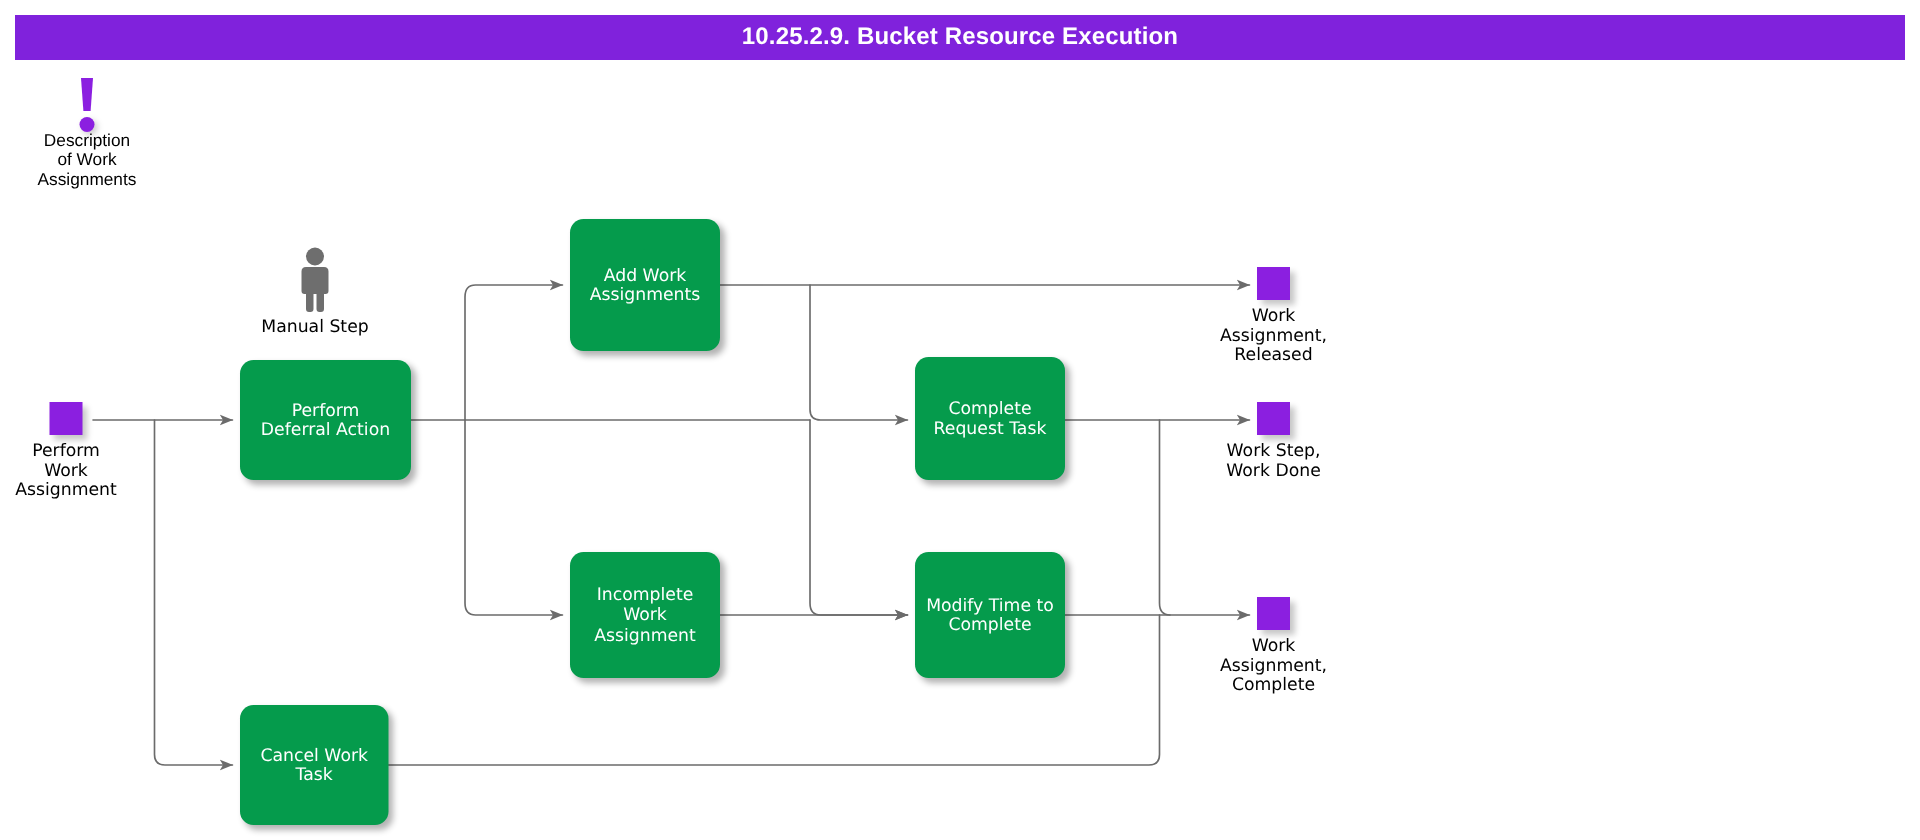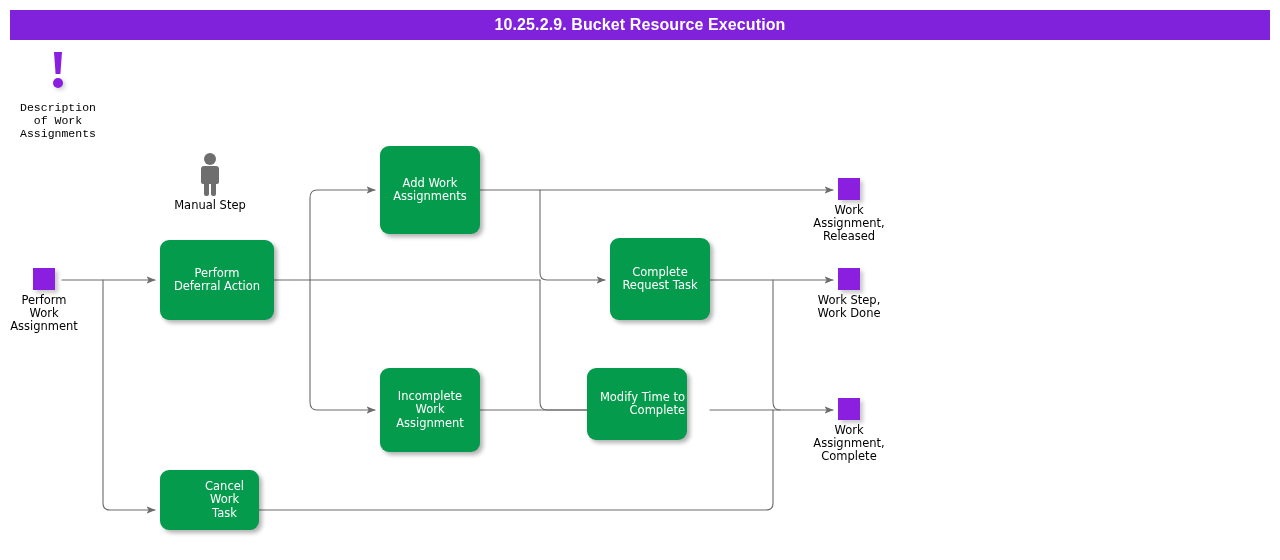--- a/index.html
+++ b/index.html
@@ -121,26 +121,26 @@
     position: absolute;
     left: 3px;
     top: 26px;
     width: 10px;
     height: 10px;
     border-radius: 50%;
     background: #8b1fe0;
     filter: drop-shadow(2px 2px 2px rgba(0,0,0,0.20));
   }
   .note .cap {
-    margin-top: 13px;
+    margin-top: 0;
     font-size: 11.5px;
     line-height: 13px;
     color: #000000;
     text-align: center;
-    font-family: Liberation Mono, monospace;
+    font-family: Liberation Sans, sans-serif;
     white-space: pre-line;
   }
 
   
   .person-node {
     position: absolute;
     display: flex;
     flex-direction: column;
     align-items: center;
     width: 120px;
@@ -202,21 +202,21 @@
     <div class="bang">
       <div class="bar"></div>
         <div class="dot"></div>
     </div>
     <div class="cap">Description
 of Work
 Assignments</div>
   </div>
 
 
-  <div class="person-node" style="left:150px; top:152px;justify-content:flex-end;">
+  <div class="person-node" style="left:150px; top:164px;justify-content:flex-end;">
     <svg width="30" height="44" viewBox="0 0 30 44">
       <g fill="#6e6e6e" filter="none">
         <circle cx="15" cy="7" r="6"></circle>
         <path d="M6,17 q0,-3 3,-3 h12 q3,0 3,3 v13 q0,2 -2,2 h-1 v10 q0,2 -2,2 h-1 q-2,0 -2,-2 v-10 h-2 v10 q0,2 -2,2 h-1 q-2,0 -2,-2 v-10 h-1 q-2,0 -2,-2 z"></path>
       </g>
     </svg>
     <div class="cap">Manual Step</div>
   </div>
 
   <div class="term" style="left:-16px; top:268px;">
@@ -240,26 +240,26 @@
     <span style="white-space:pre-line;">Complete
 Request Task</span>
   </div>
 
   <div class="proc" style="left:380px; top:368px; width:100px; height:84px;justify-content:center;">
     <span style="white-space:pre-line;">Incomplete
 Work
 Assignment</span>
   </div>
 
-  <div class="proc" style="left:587px; top:368px; width:100px; height:72px;text-align:right;">
+  <div class="proc" style="left:610px; top:368px; width:100px; height:84px;">
     <span style="white-space:pre-line;">Modify Time to
 Complete</span>
   </div>
 
-  <div class="proc" style="left:160px; top:470px; width:99px; height:60px;padding-left:32px;">
+  <div class="proc" style="left:160px; top:470px; width:99px; height:80px;">
     <span style="white-space:pre-line;">Cancel Work
 Task</span>
   </div>
 
   <div class="term" style="left:789px; top:178px;">
     <div class="sq"></div>
     <div class="cap">Work
 Assignment,
 Released</div>
   </div>

